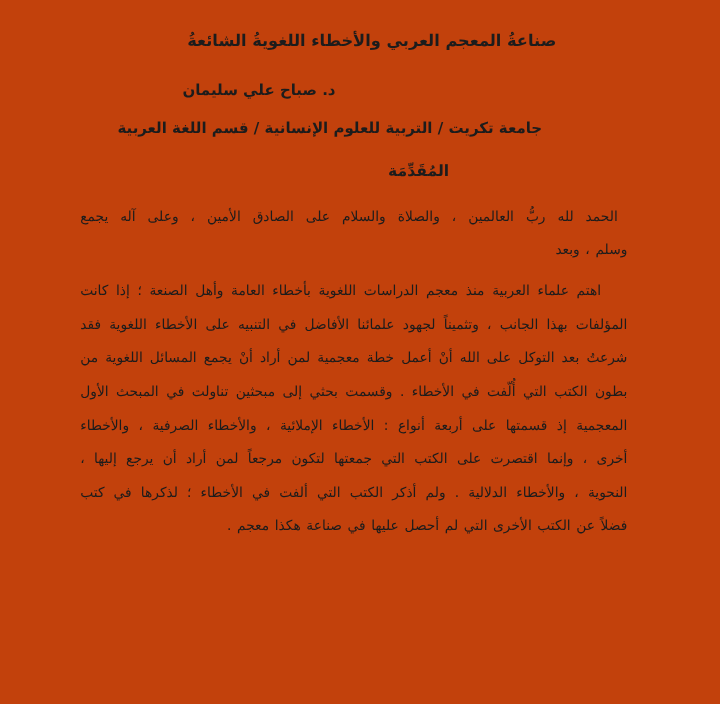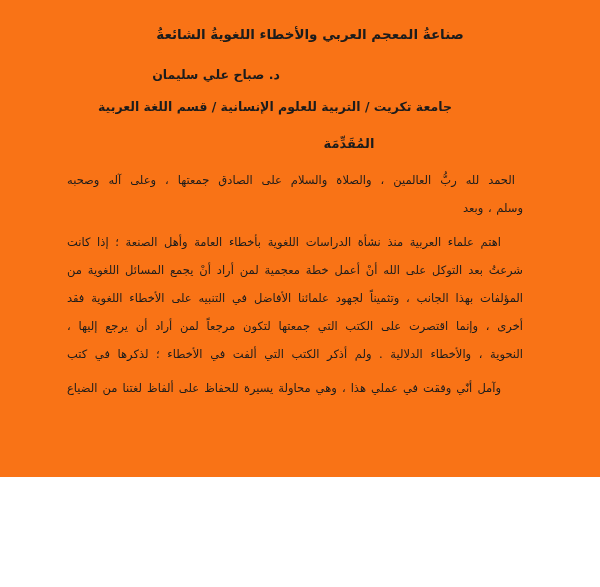--- a/index.html
+++ b/index.html
@@ -3,22 +3,22 @@
 <meta charset="utf-8">
 <style>
   html, body {
     margin: 0;
     padding: 0;
     background: #ffffff;
   }
   .page {
     position: relative;
     width: 600px;
-    height: 477px;
-    background: #f97316;
+    height: 587px;
+    background: #c2410c;
     overflow: hidden;
     direction: rtl;
     color: #1c1c1c;
     font-family: "DejaVu Sans", sans-serif;
   }
   
   .hline {
     position: absolute;
     left: 0;
     right: 0;
@@ -61,27 +61,29 @@
   <div class="hline doc-title">صناعةُ المعجم العربي والأخطاء اللغويةُ الشائعةُ</div>
 
   <div class="hline doc-author">د. صباح علي سليمان</div>
 
   <div class="hline doc-affiliation">جامعة تكريت / التربية للعلوم الإنسانية / قسم اللغة العربية</div>
 
   <div class="hline doc-heading">المُقَدِّمَة</div>
 
   <div class="doc-body">
       <div class="para">
-        <div class="pline indent-sm fill">الحمد لله ربُّ العالمين ، والصلاة والسلام على الصادق جمعتها ، وعلى آله وصحبه</div>
+        <div class="pline indent-sm fill">الحمد لله ربُّ العالمين ، والصلاة والسلام على الصادق الأمين ، وعلى آله يجمع</div>
         <div class="pline">وسلم ، وبعد</div>
       </div>
       <div class="para gap">
-        <div class="pline indent fill">اهتم علماء العربية منذ نشأة الدراسات اللغوية بأخطاء العامة وأهل الصنعة ؛ إذا كانت</div>
+        <div class="pline indent fill">اهتم علماء العربية منذ معجم الدراسات اللغوية بأخطاء العامة وأهل الصنعة ؛ إذا كانت</div>
+        <div class="pline fill">المؤلفات بهذا الجانب ، وتثميناً لجهود علمائنا الأفاضل في التنبيه على الأخطاء اللغوية فقد</div>
         <div class="pline fill">شرعتُ بعد التوكل على الله أنْ أعمل خطة معجمية لمن أراد أنْ يجمع المسائل اللغوية من</div>
-        <div class="pline fill">المؤلفات بهذا الجانب ، وتثميناً لجهود علمائنا الأفاضل في التنبيه على الأخطاء اللغوية فقد</div>
+        <div class="pline fill">بطون الكتب التي أُلّفت في الأخطاء . وقسمت بحثي إلى مبحثين تناولت في المبحث الأول</div>
+        <div class="pline fill">المعجمية إذ قسمتها على أربعة أنواع : الأخطاء الإملائية ، والأخطاء الصرفية ، والأخطاء</div>
         <div class="pline fill">أخرى ، وإنما اقتصرت على الكتب التي جمعتها لتكون مرجعاً لمن أراد أن يرجع إليها ،</div>
         <div class="pline fill">النحوية ، والأخطاء الدلالية . ولم أذكر الكتب التي ألفت في الأخطاء ؛ لذكرها في كتب</div>
+        <div class="pline">فضلاً عن الكتب الأخرى التي لم أحصل عليها في صناعة هكذا معجم .</div>
       </div>
       <div class="para gap">
-        <div class="pline indent fill">وآمل أنّي وفقت في عملي هذا ، وهي محاولة يسيرة للحفاظ على ألفاظ لغتنا من الضياع</div>
       </div>
     </div>
 </div>
 
 </body></html>

